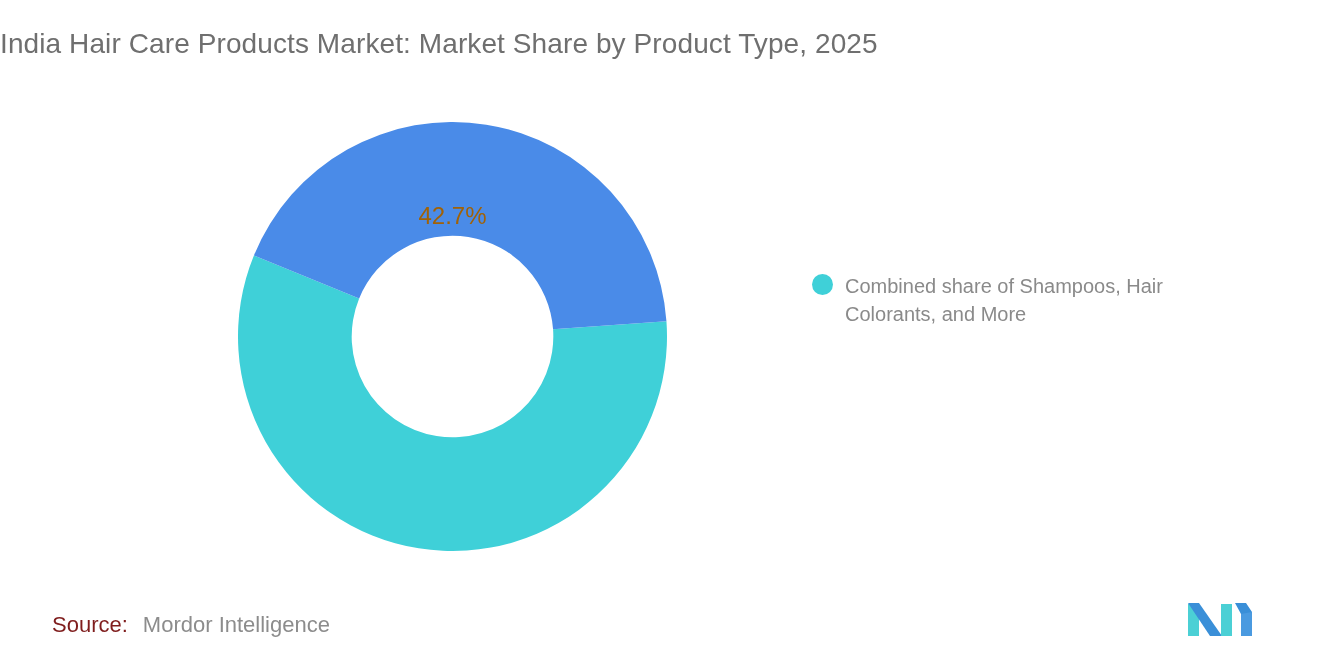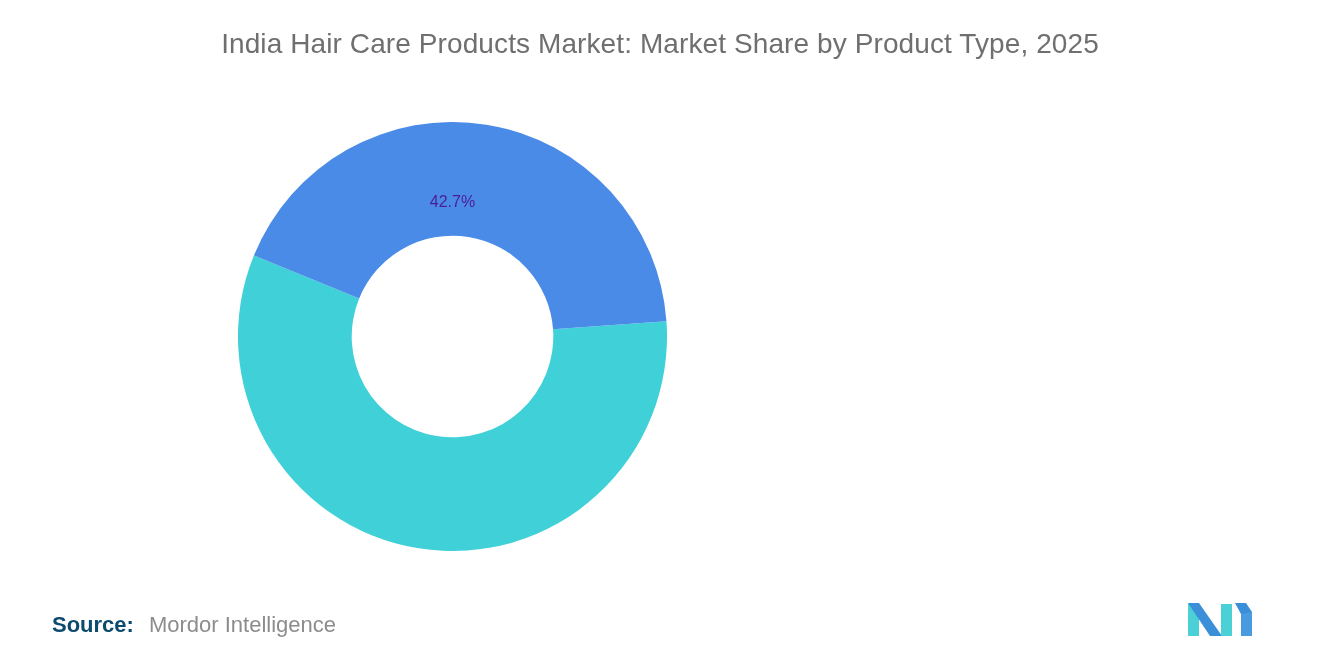--- a/index.html
+++ b/index.html
@@ -15,21 +15,20 @@
     font-family: "Liberation Sans", sans-serif;
     -webkit-font-smoothing: antialiased;
   }
 
   
   .chart-title {
     position: absolute;
     left: 0;
     top: 28px;
     width: 1320px;
-    text-align: center;
     font-size: 28px;
     font-weight: 400;
     color: #6f6f6f;
     letter-spacing: 0.1px;
     white-space: nowrap;
   }
 
   
   .donut-wrap {
     position: absolute;
@@ -47,24 +46,24 @@
     position: absolute;
     left: 0;
     top: 0;
     width: 429px;
     height: 429px;
     pointer-events: none;
   }
   .slice-label span {
     position: absolute;
     left: 50%;
-    top: 71px;
+    top: 80px;
     transform: translateX(-50%);
-    font-size: 16px;
-    color: #4c1d95;
+    font-size: 24px;
+    color: #a16207;
     white-space: nowrap;
   }
 
   
   .legend {
     position: absolute;
     left: 812px;
     top: 272px;
     width: 420px;
   }
@@ -90,22 +89,22 @@
 
   
   .source-line {
     position: absolute;
     left: 52px;
     top: 612px;
     font-size: 22px;
     white-space: nowrap;
   }
   .source-line .src-label {
-    font-weight: 700;
-    color: #0c4a6e;
+    font-weight: 400;
+    color: #7f1d1d;
   }
   .source-line .src-value {
     font-weight: 400;
     color: #8c8c8c;
     margin-left: 15px;
   }
 
   .logo {
     position: absolute;
     left: 1186px;
@@ -128,20 +127,24 @@
     <path id="slice-blue" fill="#4a8be8" d="M 15.900759558256112 133.45315122743887 A 214.5 214.5 0 0 1 428.4563882482621 199.23848212794945 L 315.0595024766832 207.32708660013623 A 100.815 100.815 0 0 0 121.15835699238038 176.40798107689625 Z"></path>
   </svg>
   <div class="slice-label">
     <span>42.7%</span>
   </div>
 </div>
 
 <div class="legend">
 
 
+  <div class="legend-item">
+    <span class="legend-swatch" id="swatch-1" style="background: rgb(63, 208, 216);"></span>
+    <span class="legend-label">Combined share of Shampoos, Hair Colorants, and More</span>
+  </div>
 
 </div>
 
 <div class="source-line">
   <span class="src-label">Source:</span><span class="src-value">Mordor Intelligence</span>
 </div>
 
 <div class="logo">
   <svg viewBox="0 0 68 40" width="68" height="40">
 

